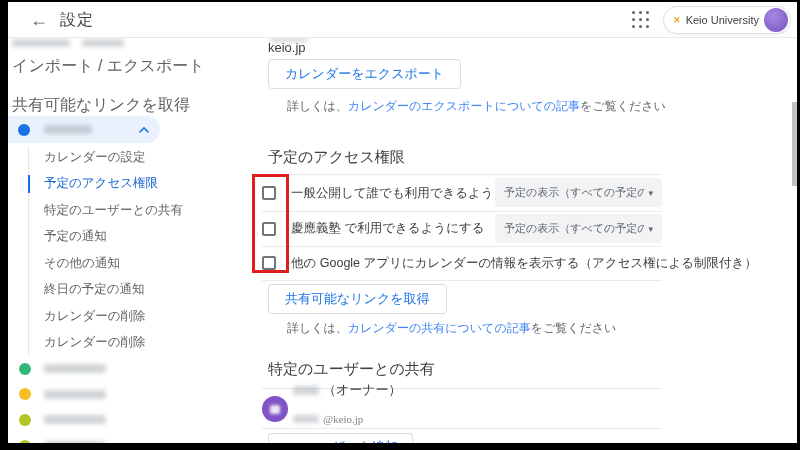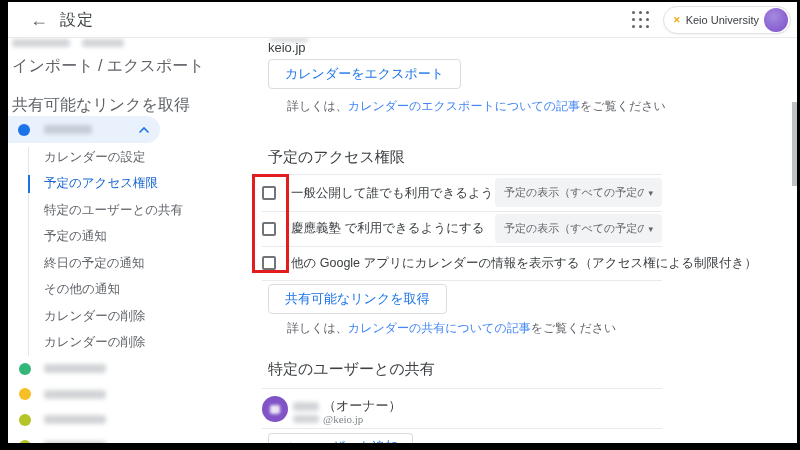--- a/index.html
+++ b/index.html
@@ -59,21 +59,21 @@
   .checkbox { width:14px; height:14px; border:2px solid #70757a; border-radius:2px; background:#fff; flex:none; cursor:pointer; }
   .perm-label { margin-left:15px; font-size:12.5px; color:#3c4043; white-space:nowrap; }
   .dropdown { position:absolute; left:487px; width:167px; height:29px; background:#f1f3f4; border-radius:4px; display:flex; align-items:center; padding:0 9px; cursor:pointer; overflow:hidden; }
   .dd1 { top:176px; } .dd2 { top:212px; }
   .dd-value { font-size:11px; color:#5f6368; white-space:nowrap; flex:1; overflow:hidden; }
   .dd-caret { font-size:9px; color:#5f6368; flex:none; margin-left:4px; }
   .getlink-btn { left:260px; top:282px; }
 
   .owner-avatar { position:absolute; left:254px; top:394px; width:26px; height:26px; border-radius:50%; background:#8053c7; display:flex; align-items:center; justify-content:center; }
   .owner-avatar .glyph { width:10px; height:9px; background:#fff; opacity:.85; filter:blur(1.5px); border-radius:2px; }
-  .owner-name-row { position:absolute; left:285px; top:395px; display:flex; align-items:center; gap:4px; }
+  .owner-name-row { position:absolute; left:285px; top:379px; display:flex; align-items:center; gap:4px; }
   .owner-name-row .redact { width:26px; height:9px; }
   .owner-role { font-size:13px; color:#3c4043; white-space:nowrap; }
   .owner-email-row { position:absolute; left:285px; top:411px; display:flex; align-items:center; gap:4px;font-family:Liberation Serif, serif; }
   .owner-email-row .redact { width:26px; height:8px; }
   .owner-email { font-size:11px; color:#80868b; }
   .adduser-btn { position:absolute; left:260px; top:431px; height:26px; border:1px solid #dadce0; border-radius:4px 4px 0 0; border-bottom:none; background:#fff; display:flex; align-items:center; gap:8px; padding:0 14px; cursor:pointer; }
   .adduser-plus { color:#1a73e8; font-size:15px; }
   .adduser-label { color:#1a73e8; font-size:13px; white-space:nowrap; }
 
   
@@ -124,22 +124,22 @@
         </svg>
     </span>
   </div>
 
   <div class="sb-vline"></div>
   <div class="sb-sub">
     <div class="sb-sub-item">カレンダーの設定</div>
     <div class="sb-sub-item selected">予定のアクセス権限</div>
     <div class="sb-sub-item">特定のユーザーとの共有</div>
     <div class="sb-sub-item">予定の通知</div>
+    <div class="sb-sub-item">その他の通知</div>
     <div class="sb-sub-item">終日の予定の通知</div>
-    <div class="sb-sub-item">その他の通知</div>
     <div class="sb-sub-item">カレンダーの削除</div>
     <div class="sb-sub-item">カレンダーの削除</div>
   </div>
 
   <div class="sb-other">
     <div class="sb-other-item">
       <span class="cal-dot" style="background:#33b679;"></span>
         <span class="redact"></span>
     </div>
     <div class="sb-other-item">

